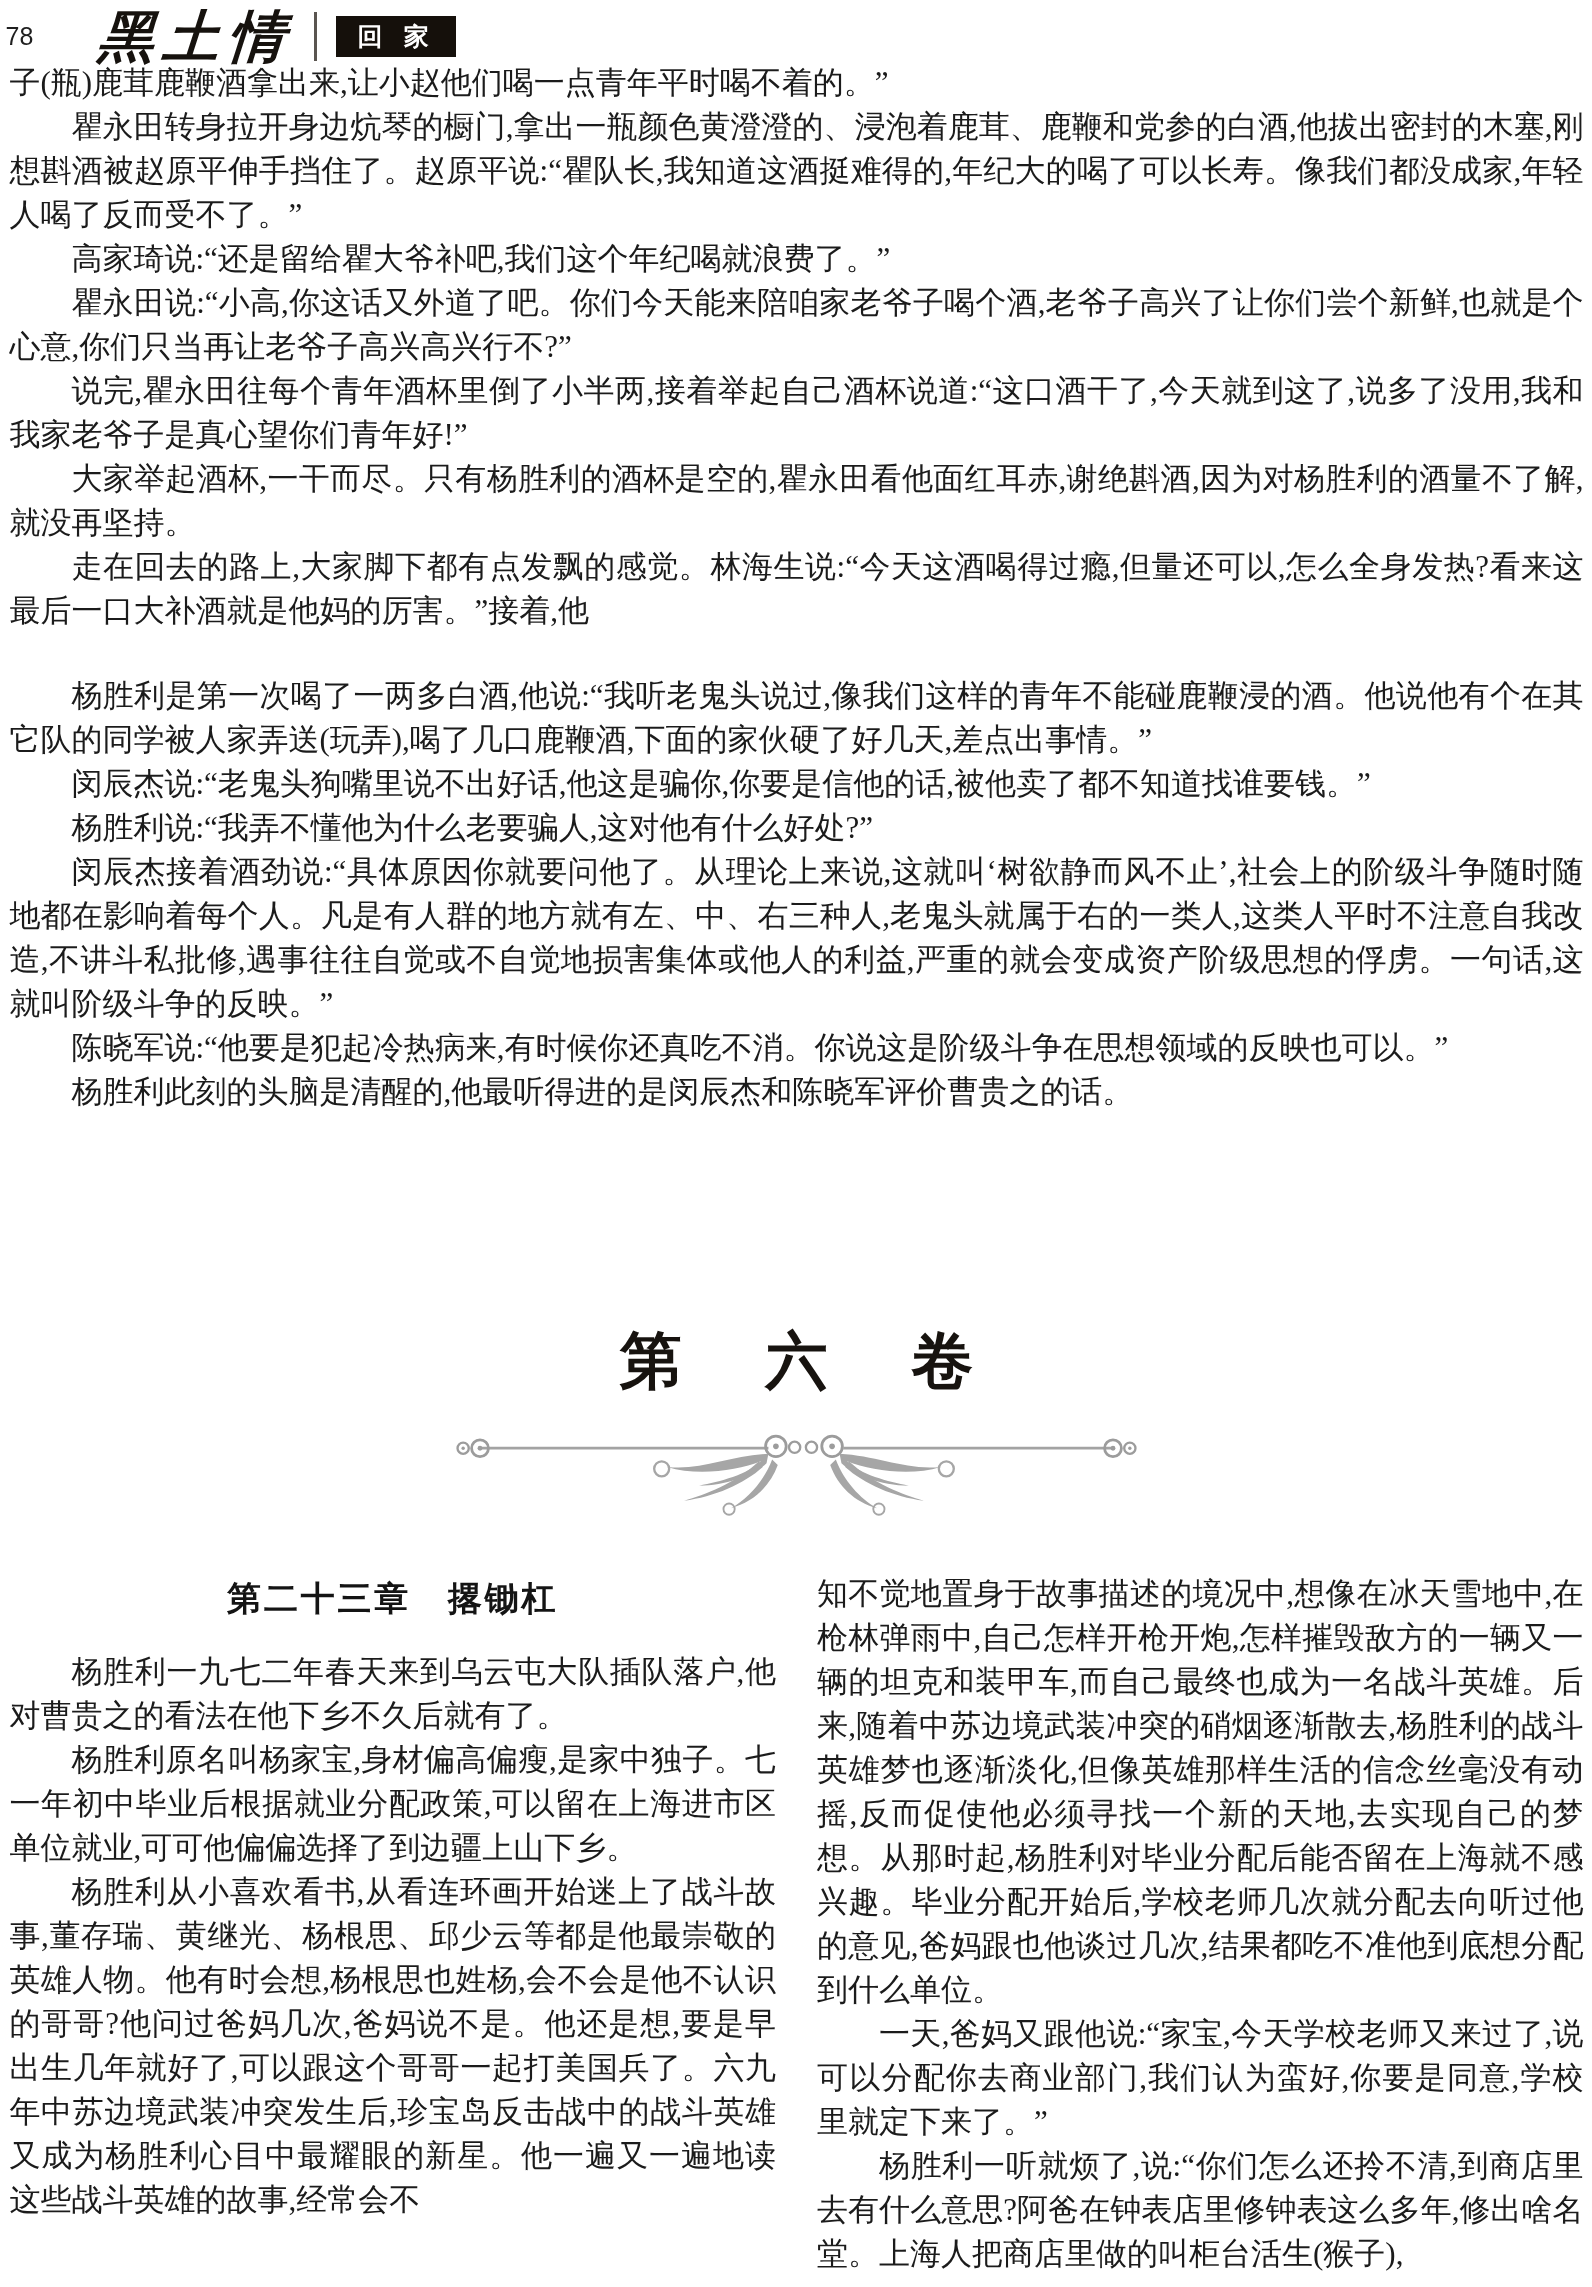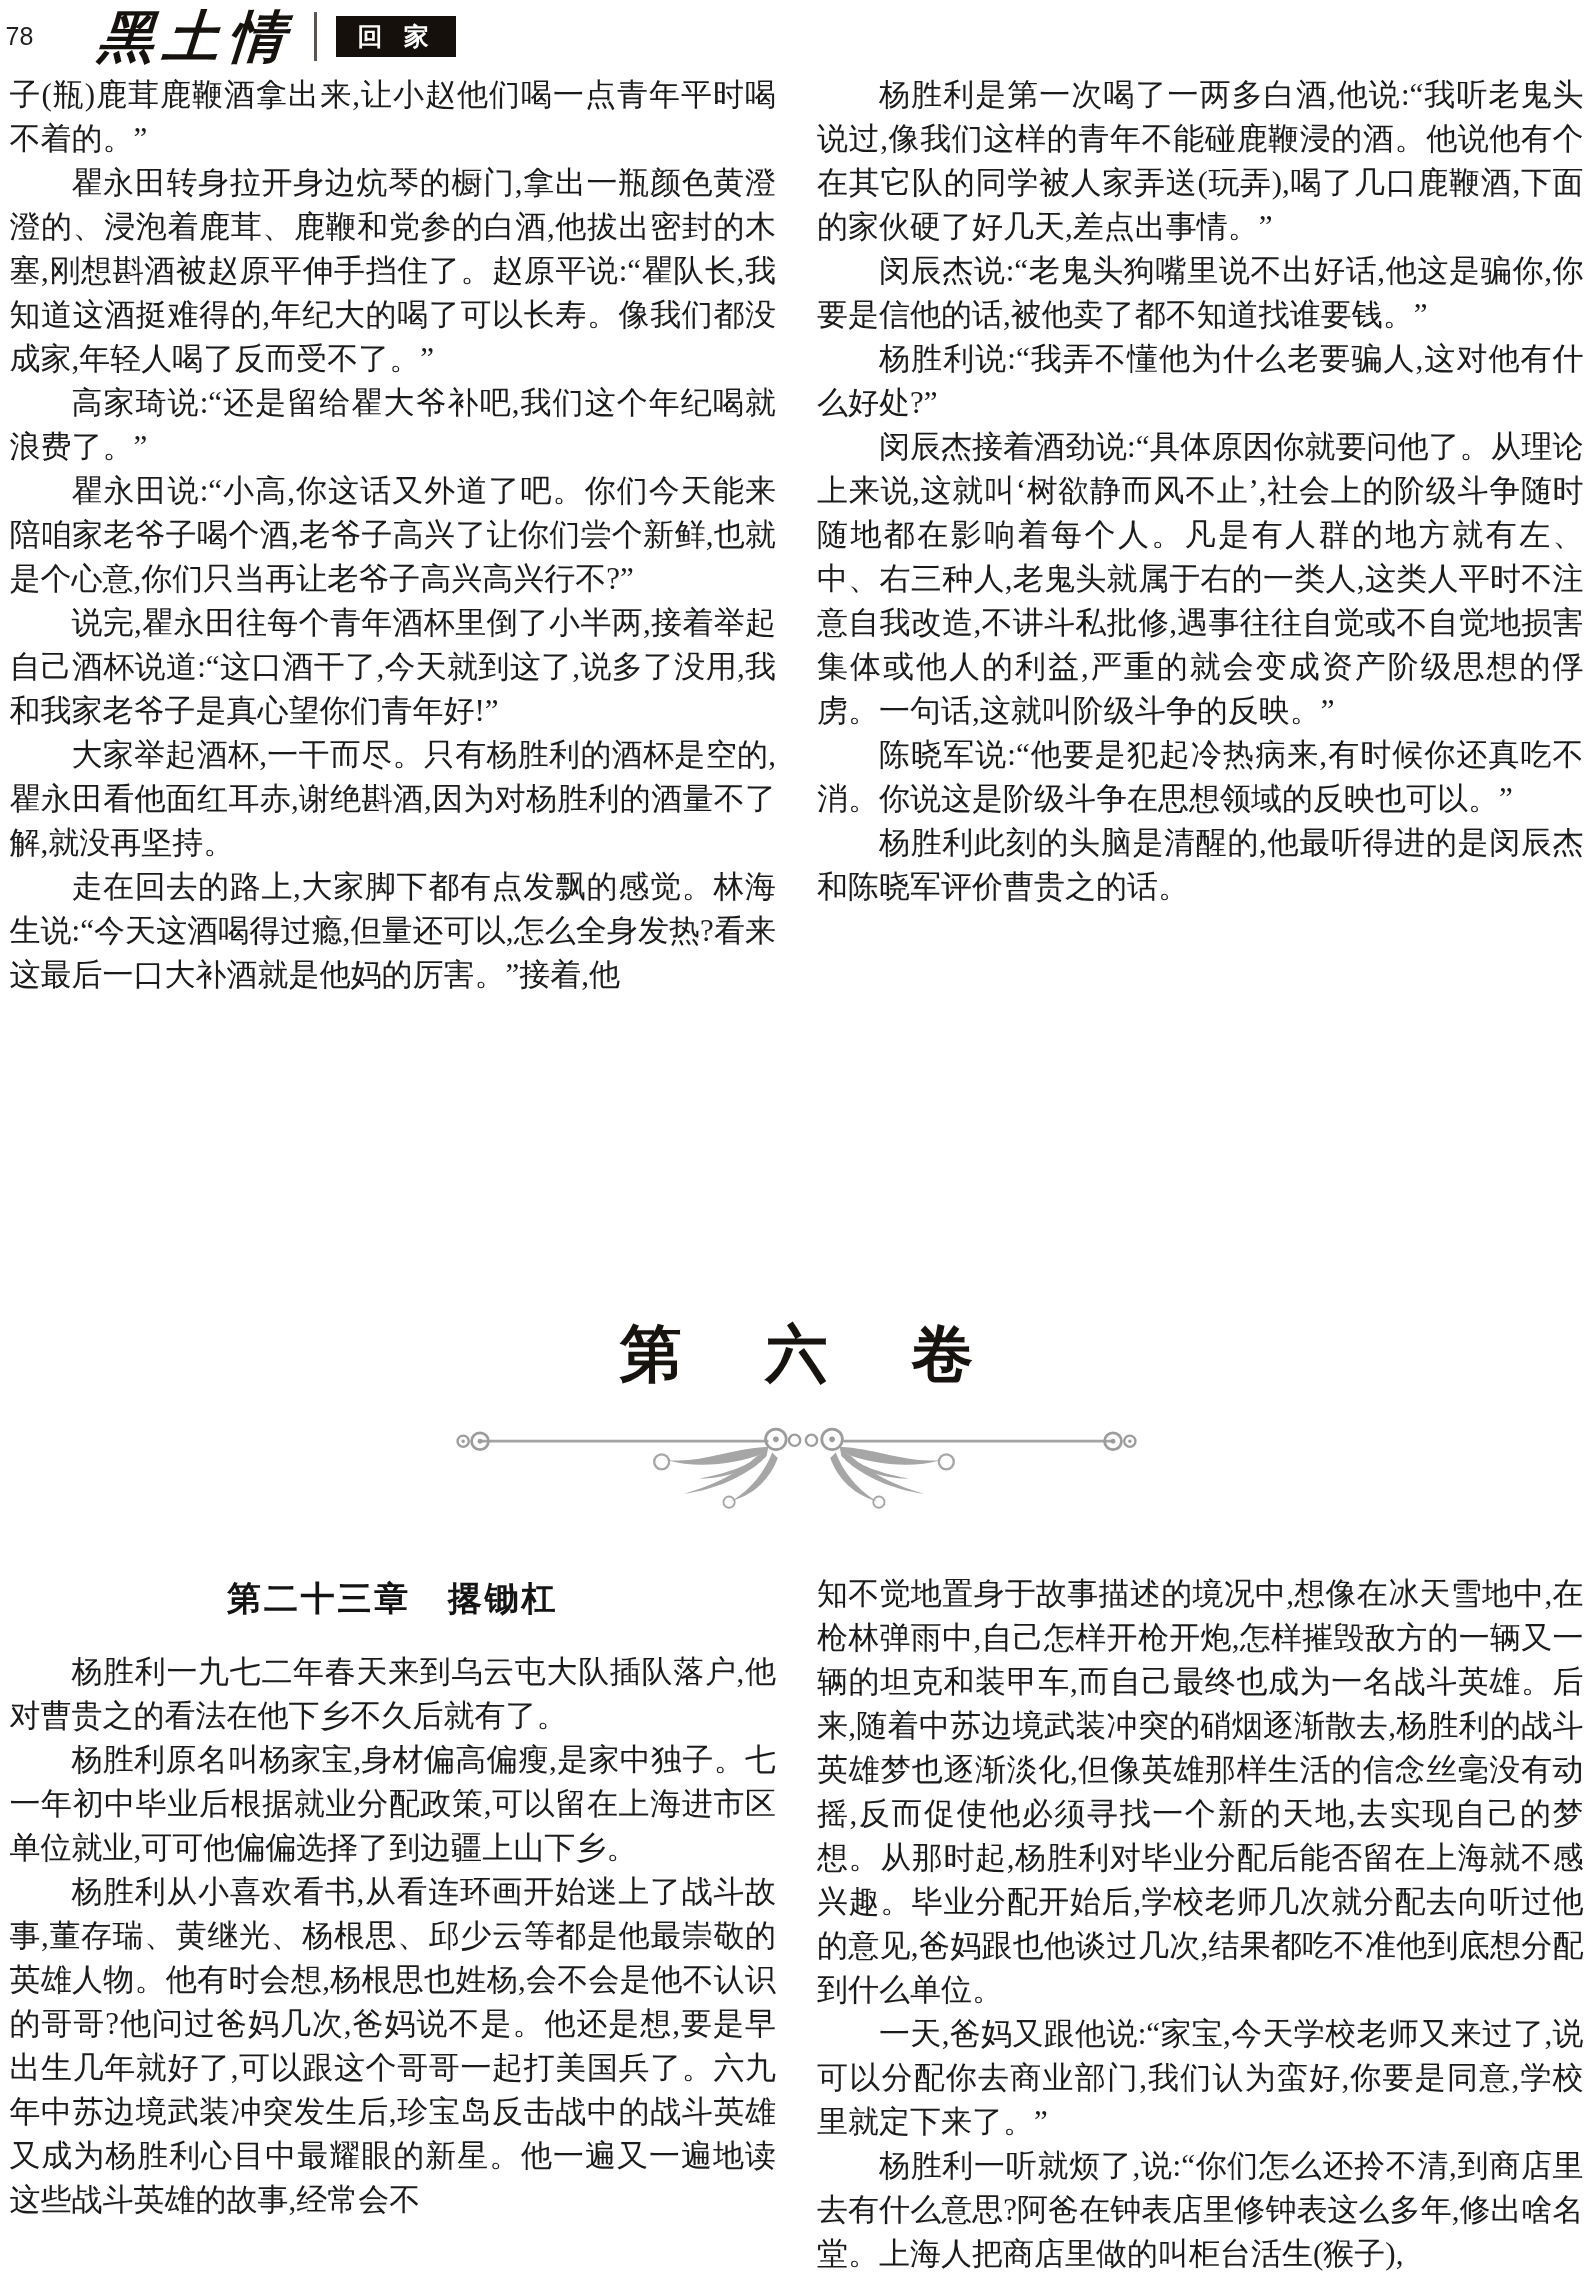--- a/index.html
+++ b/index.html
@@ -39,40 +39,40 @@
     display:flex;align-items:center;
     font-size:25px;font-weight:bold;
     letter-spacing:0.85em;text-indent:0.85em;
     flex:0 0 auto;
   }
   
   .cols{
     position:absolute;left:9.4px;right:9.4px;
     display:flex;gap:41px;
   }
-  .cols.top{top:73px;height:1162px;}
+  .cols.top{top:61px;height:1162px;flex-direction:column;}
   .cols.bottom{top:1572px;height:712px;}
   .col{flex:1 1 0;min-width:0;}
   .col p{
     margin:0;
     font-size:31px;line-height:44px;
     text-align:justify;
     text-indent:2em;
     color:#1b1b1b;
   }
   .col p.cont{text-indent:0;}
   
   .volume{
     position:absolute;top:1310px;left:0;width:100%;
     text-align:center;
   }
   .volume-title{
     font-size:62px;font-weight:bold;color:#17130f;
     letter-spacing:0.55em;text-indent:0.55em;
-    margin:7px;line-height:1.2;
+    margin:14px;line-height:1.2;
   }
   .flourish{display:block;margin:24px auto 0 auto;}
   
   .chapter-heading{
     font-family:"Liberation Sans","DejaVu Sans",sans-serif;
     font-size:34px;font-weight:bold;color:#141414;
     text-align:center;letter-spacing:2.8px;
     margin:3.7px 0 28px 0;
   }
 </style>

